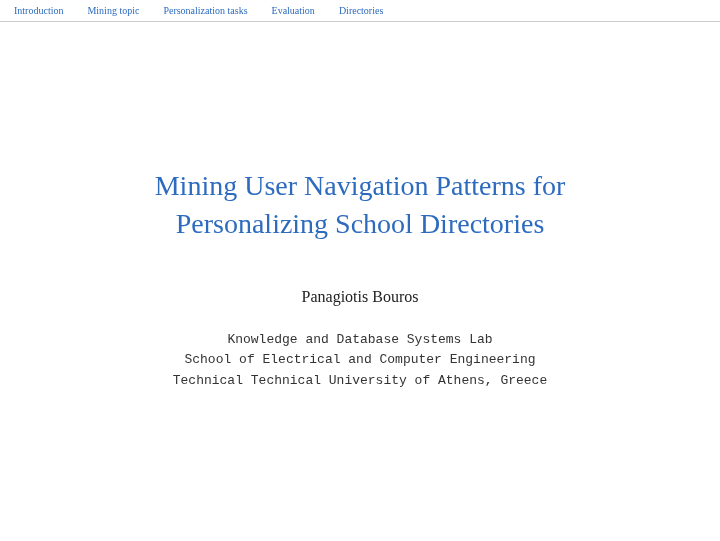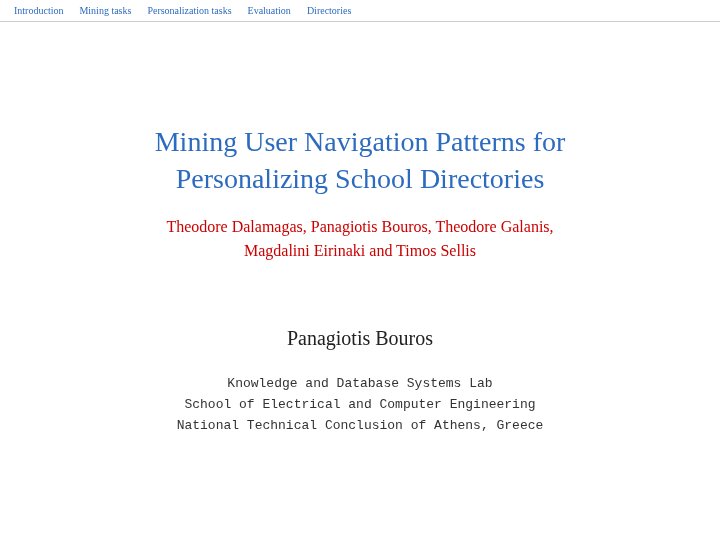--- a/index.html
+++ b/index.html
@@ -13,21 +13,21 @@
     }
 
     
     .nav-bar {
       display: flex;
       align-items: center;
       width: 100%;
       background: #ffffff;
       border-bottom: 1px solid #cccccc;
       padding: 3px 6px;
-      gap: 0;
+      gap: 8px;
     }
 
     .nav-item {
       font-size: 10px;
       color: #2d6bbf;
       padding: 2px 8px;
       cursor: pointer;
       white-space: nowrap;
       font-family: 'Computer Modern', 'Latin Modern', Georgia, serif;
     }
@@ -68,59 +68,55 @@
       line-height: 1.5;
       font-family: 'Computer Modern', 'Latin Modern', Georgia, serif;
       margin-bottom: 36px;
     }
 
     .presenter-block {
       margin-top: 10px;
     }
 
     .presenter-name {
-      font-size: 20px;
+      font-size: 16px;
       color: #222222;
       font-family: 'Computer Modern', 'Latin Modern', Georgia, serif;
       margin-bottom: 24px;
     }
 
     .affiliation {
       font-size: 13px;
       color: #333333;
       font-family: Liberation Mono, monospace;
       line-height: 1.6;
     }
   </style>
 </head>
 <body>
 
 <nav class="nav-bar">
   <span class="nav-item active">Introduction</span>
-  <span class="nav-item">Mining tasks</span>
+  <span class="nav-item">Mining topic</span>
   <span class="nav-item">Personalization tasks</span>
   <span class="nav-item">Evaluation</span>
   <span class="nav-item">Directories</span>
 </nav>
 
 <main class="main-content">
 
   <div class="title-block">
     <h1 class="presentation-title">
       <span>Mining User Navigation Patterns for</span><br>
       <span>Personalizing School Directories</span>
     </h1>
-    <div class="authors">
-      <span>Theodore Dalamagas, Panagiotis Bouros, Theodore Galanis,</span><br>
-      <span>Magdalini Eirinaki and Timos Sellis</span>
-    </div>
   </div>
 
   <div class="presenter-block">
     <div class="presenter-name">Panagiotis Bouros</div>
     <div class="affiliation">
       <span>Knowledge and Database Systems Lab</span><br>
       <span>School of Electrical and Computer Engineering</span><br>
-      <span>National Technical Conclusion of Athens, Greece</span>
+      <span>Technical Technical University of Athens, Greece</span>
     </div>
   </div>
 
 </main>
 
 </body></html>

